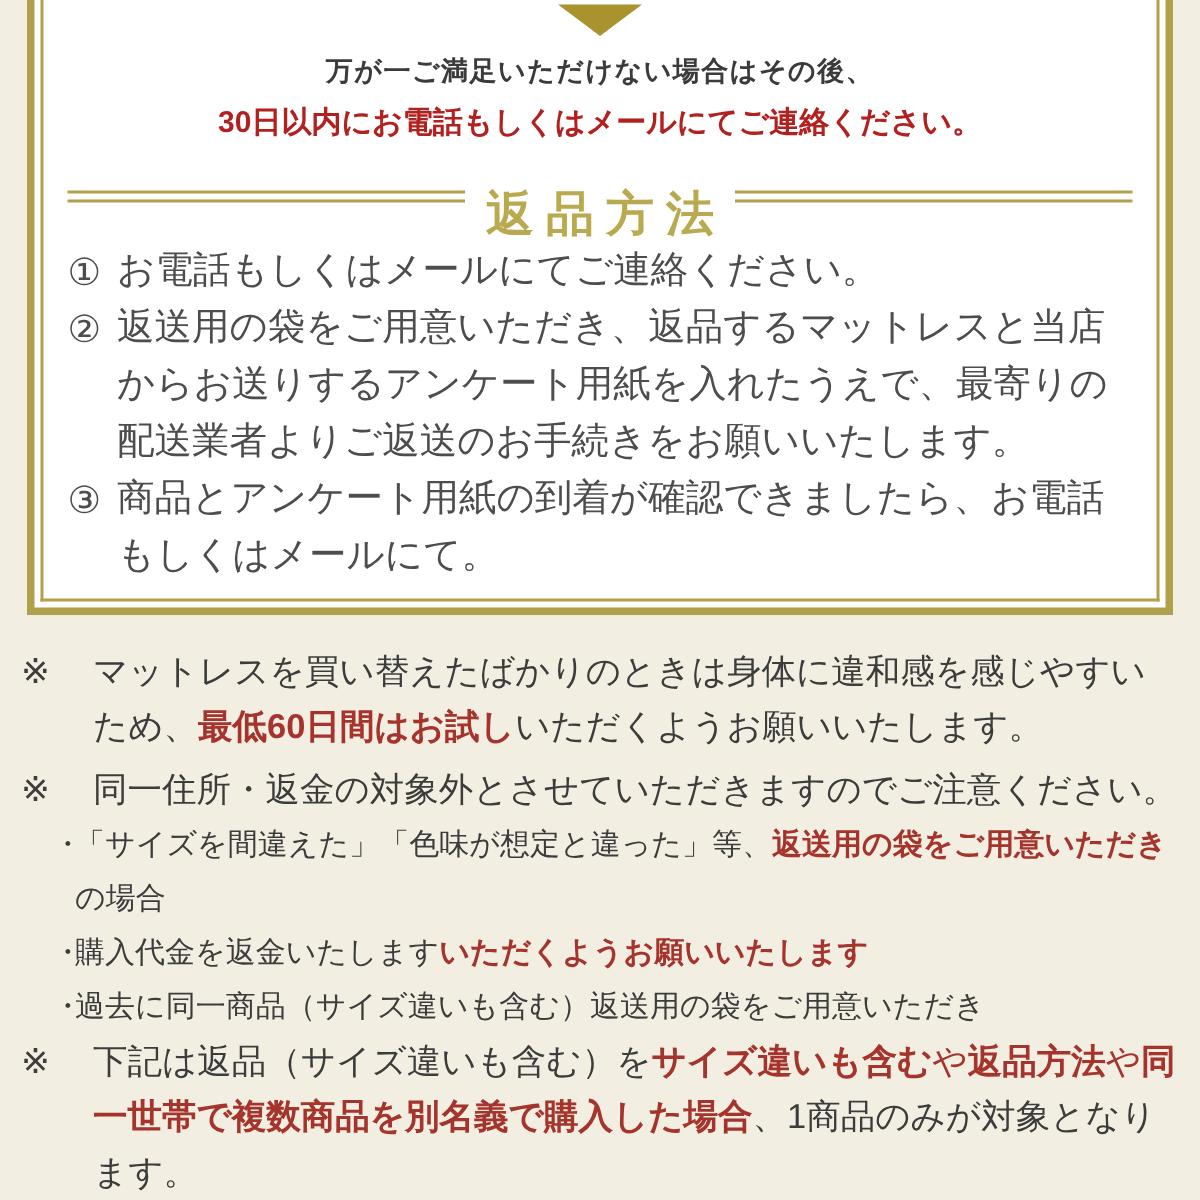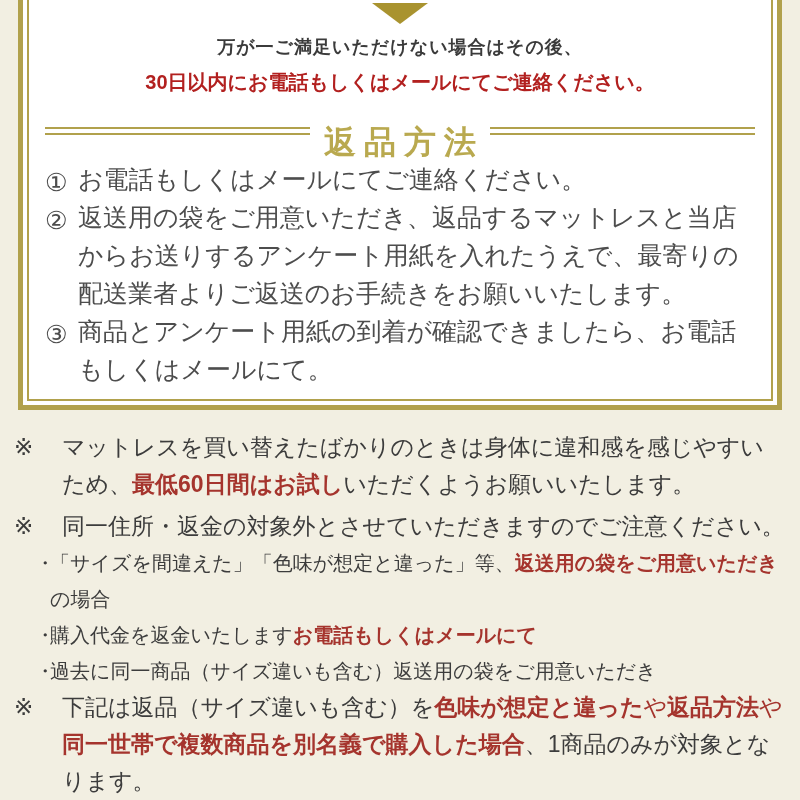--- a/index.html
+++ b/index.html
@@ -146,26 +146,26 @@
     <span class="note-text">同一住所・返金の対象外とさせていただきますのでご注意ください。</span>
   </div>
 
   <div class="sub">
     <span class="sub-bullet">・</span>
     <span class="sub-text"><span>「サイズを間違えた」「色味が想定と違った」等、</span><span class="rd">返送用の袋をご用意いただき</span><span>の場合</span></span>
   </div>
 
   <div class="sub">
     <span class="sub-bullet">・</span>
-    <span class="sub-text"><span>購入代金を返金いたします</span><span class="rd">お電話もしくはメールにて</span></span>
+    <span class="sub-text"><span>購入代金を返金いたします</span><span class="rd">いただくようお願いいたします</span></span>
   </div>
 
   <div class="sub">
     <span class="sub-bullet">・</span>
     <span class="sub-text">過去に同一商品（サイズ違いも含む）返送用の袋をご用意いただき</span>
   </div>
 
   <div class="note">
     <span class="note-marker">※</span>
-    <span class="note-text"><span>下記は返品（サイズ違いも含む）を</span><span class="rd">色味が想定と違った</span><span class="rd-n">や</span><span class="rd">返品方法</span><span class="rd-n">や</span><span class="rd">同一世帯で複数商品を別名義で購入した場合</span><span>、1商品のみが対象となります。</span></span>
+    <span class="note-text"><span>下記は返品（サイズ違いも含む）を</span><span class="rd">サイズ違いも含む</span><span class="rd-n">や</span><span class="rd">返品方法</span><span class="rd-n">や</span><span class="rd">同一世帯で複数商品を別名義で購入した場合</span><span>、1商品のみが対象となります。</span></span>
   </div>
 
 </div>
 
 </body></html>

